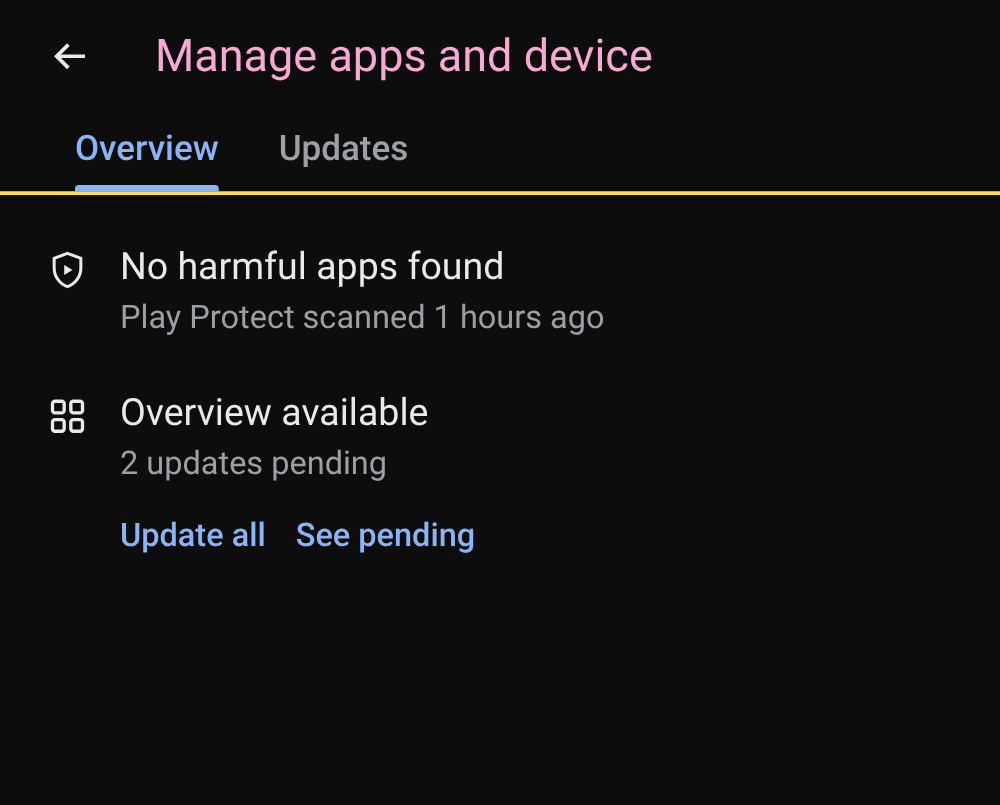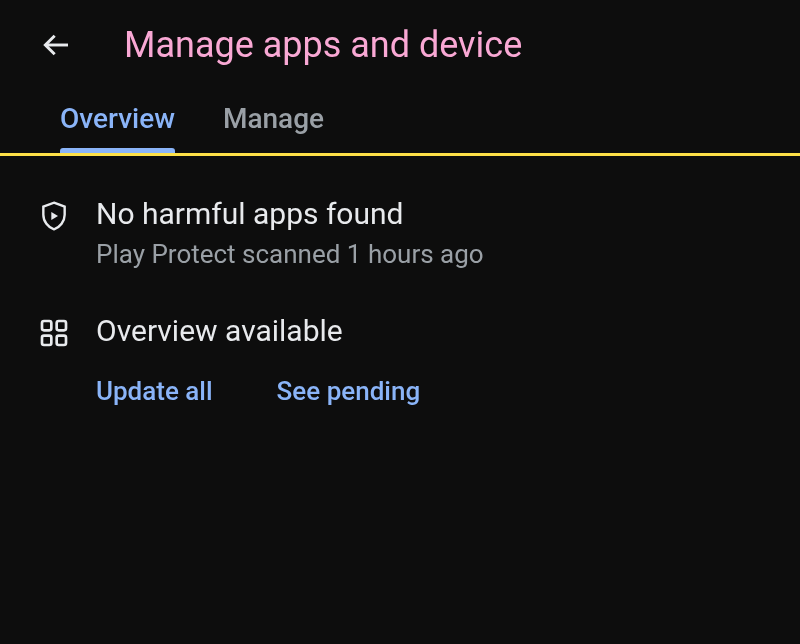--- a/index.html
+++ b/index.html
@@ -93,21 +93,21 @@
       color: #e8eaed;
       margin-bottom: 8px;
     }
     .section-subtitle {
       font-size: 26px;
       font-weight: 400;
       color: #9aa0a6;
     }
     .actions {
       display: flex;
-      gap: 64px;
+      gap: 24px;
       margin-top: 28px;
     }
     .action-button {
       font-size: 26px;
       font-weight: 500;
       color: #8ab4f8;
       cursor: pointer;
     }
   </style>
 </head>
@@ -121,21 +121,21 @@
     </svg>
   </div>
   <div class="page-title">Manage apps and device</div>
 </div>
 
 <div class="tabs">
   <div class="tab active">
     <span>Overview</span>
   </div>
   <div class="tab">
-    <span>Manage</span>
+    <span>Updates</span>
   </div>
 </div>
 
 <div class="content">
 
   <div class="section">
     <div class="section-icon">
       <svg viewBox="0 0 24 24" fill="none" stroke="#e8eaed" stroke-width="1.8">
         <path d="M12 2 L20 5 L20 11 C20 16 16.5 20.5 12 22 C7.5 20.5 4 16 4 11 L4 5 Z"></path>
         <path d="M10 9 L15 12 L10 15 Z" fill="#e8eaed" stroke="none"></path>
@@ -151,20 +151,21 @@
     <div class="section-icon">
       <svg viewBox="0 0 24 24" fill="none" stroke="#e8eaed" stroke-width="2">
         <rect x="3" y="3" width="7" height="7" rx="1.5"></rect>
         <rect x="14" y="3" width="7" height="7" rx="1.5"></rect>
         <rect x="3" y="14" width="7" height="7" rx="1.5"></rect>
         <rect x="14" y="14" width="7" height="7" rx="1.5"></rect>
       </svg>
     </div>
     <div class="section-body">
       <div class="section-title">Overview available</div>
+      <div class="section-subtitle">2 updates pending</div>
       <div class="actions">
         <div class="action-button">Update all</div>
         <div class="action-button">See pending</div>
       </div>
     </div>
   </div>
 
 </div>
 
 </body></html>

